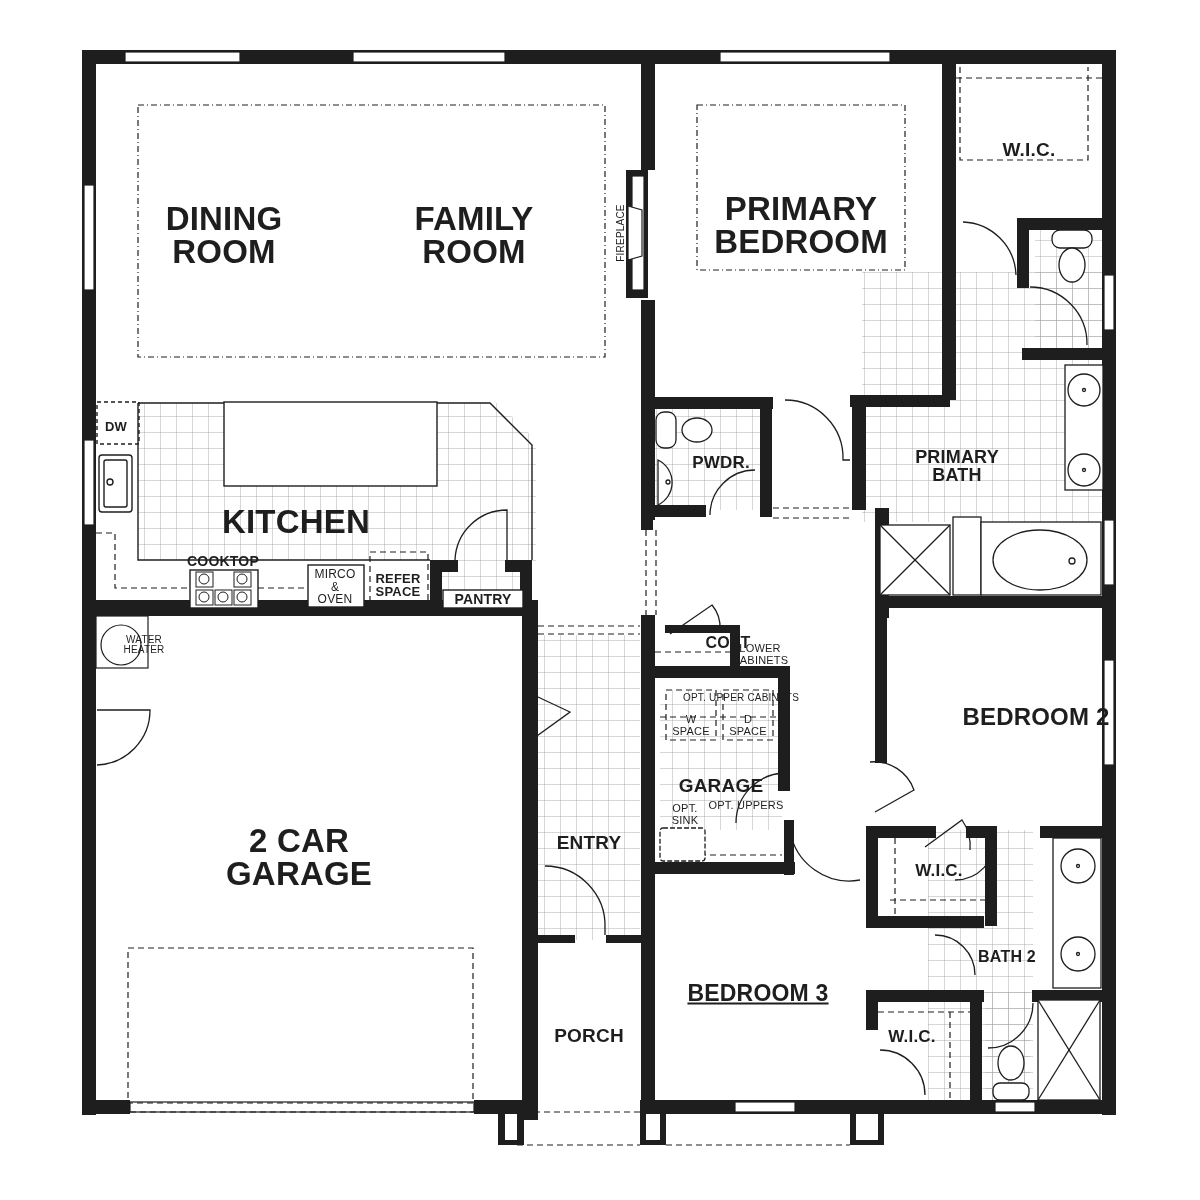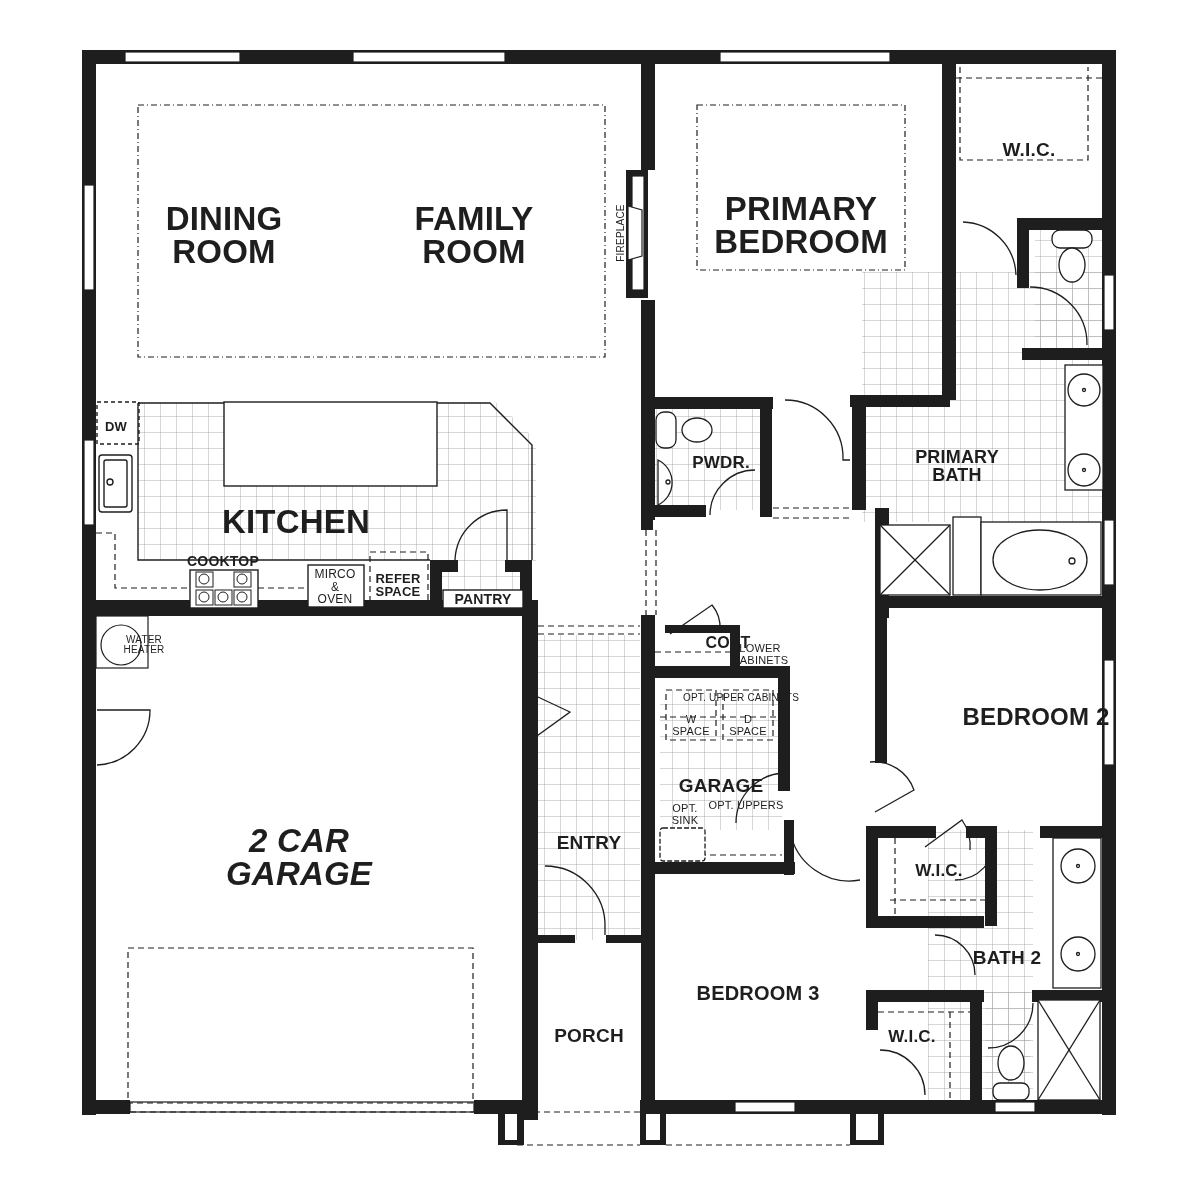--- a/index.html
+++ b/index.html
@@ -249,33 +249,33 @@
 &amp;
 OVEN</div>
 <div class="lbl sm" style="left:398px;top:585px;font-size:13px;">REFER
 SPACE</div>
 <div class="lbl sm" style="left:483px;top:599px;font-size:14px;">PANTRY</div>
 <div class="lbl med" style="left:721px;top:462px;font-size:17px;">PWDR.</div>
 <div class="lbl med" style="left:957px;top:466px;font-size:18px;">PRIMARY
 BATH</div>
 <div class="lbl xxs" style="left:122px;top:645px;line-height:1.0;">WATER
 HEATER</div>
-<div class="lbl big" style="left:299px;top:857px;font-style:italic;">2 CAR
+<div class="lbl big" style="left:299px;top:857px;">2 CAR
 GARAGE</div>
 <div class="lbl sm" style="left:728px;top:643px;">COAT</div>
 <div class="lbl xs" style="left:760px;top:655px;">LOWER
 CABINETS</div>
 <div class="lbl xxs" style="left:719px;top:698px;">OPT. UPPER CABINETS</div>
 <div class="lbl xs" style="left:691px;top:726px;">W
 SPACE</div>
 <div class="lbl xs" style="left:748px;top:726px;">D
 SPACE</div>
 <div class="lbl med" style="left:721px;top:785px;">GARAGE</div>
 <div class="lbl xs" style="left:685px;top:815px;">OPT.
 SINK</div>
 <div class="lbl xs" style="left:746px;top:806px;">OPT. UPPERS</div>
 <div class="lbl med" style="left:589px;top:842px;">ENTRY</div>
 <div class="lbl med" style="left:589px;top:1035px;">PORCH</div>
 <div class="lbl big" style="left:992px;top:717px;font-size:24px;margin-left:44px;">BEDROOM 2</div>
-<div class="lbl big" style="left:758px;top:993px;font-size:20px;">BEDROOM 3</div>
+<div class="lbl big" style="left:758px;top:993px;font-size:23px;text-decoration:underline;">BEDROOM 3</div>
 <div class="lbl med" style="left:939px;top:870px;font-size:17px;">W.I.C.</div>
 <div class="lbl med" style="left:912px;top:1036px;font-size:17px;">W.I.C.</div>
-<div class="lbl med" style="left:1007px;top:957px;font-size:19px;">BATH 2</div>
+<div class="lbl med" style="left:1007px;top:957px;font-size:16px;">BATH 2</div>
 
 </body></html>

